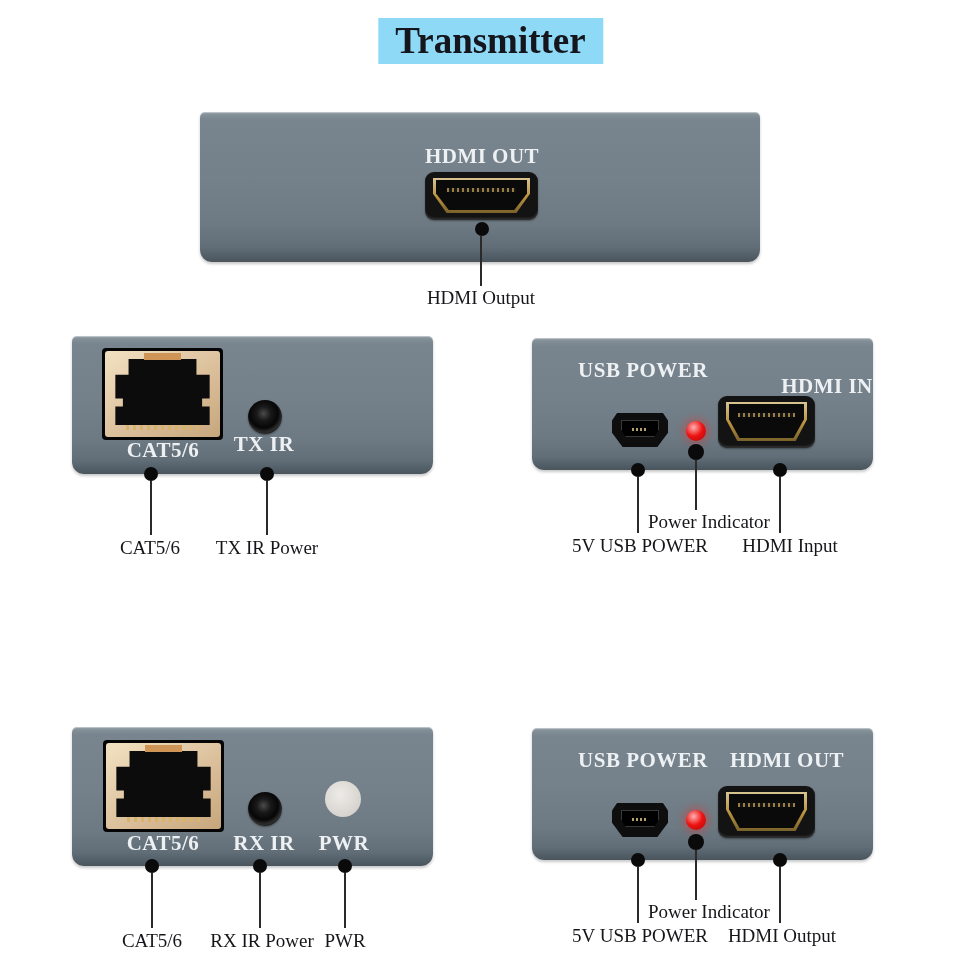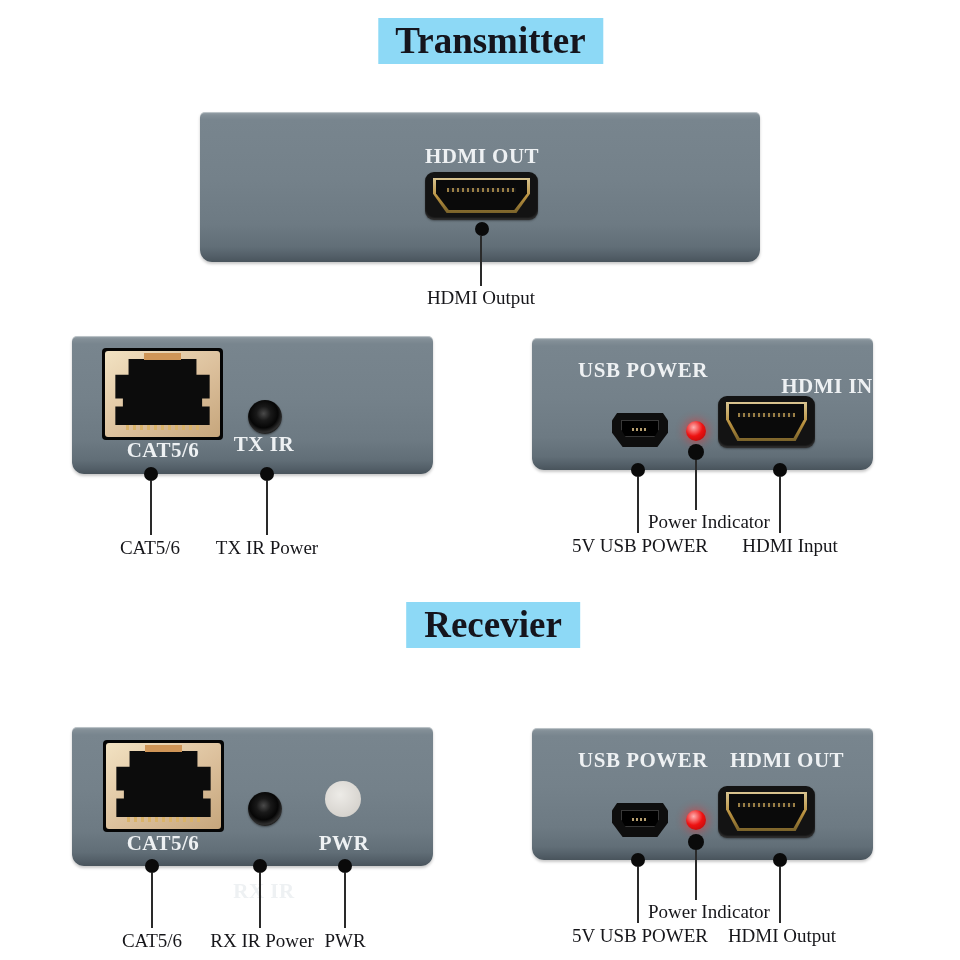--- a/index.html
+++ b/index.html
@@ -129,33 +129,32 @@
   </div>
   <div class="dot" style="left:631px;top:463px;width:14px;height:14px;"></div>
   <div class="dot" style="left:773px;top:463px;width:14px;height:14px;"></div>
   <div class="cline" style="left:695px;top:460px;height:50px;"></div>
   <div class="cline" style="left:637px;top:477px;height:56px;"></div>
   <div class="cline" style="left:779px;top:477px;height:56px;"></div>
   <div class="clabel" style="left:709px;top:511px;">Power Indicator</div>
   <div class="clabel" style="left:640px;top:535px;">5V USB POWER</div>
   <div class="clabel" style="left:781px;top:535px;margin-left:9px;">HDMI Input</div>
 
-  <div class="title" style="left:493px;top:602px;">Recevier</div>
 
   <div class="panel" style="left:72px;top:727px;width:361px;height:139px;">
     <div class="rj45" style="left:31px;top:13px;width:121px;height:92px;">
       <div class="rj45-frame">
         <div class="rj45-socket"></div>
         <div class="rj45-tab"></div>
         <div class="rj45-pins"></div>
       </div>
     </div>
     <div class="plabel" style="left:91px;top:104px;">CAT5/6</div>
     <div class="irjack" style="left:176px;top:65px;width:34px;height:34px;"></div>
-    <div class="plabel" style="left:192px;top:104px;margin-top:48px;">RX IR</div>
+    <div class="plabel" style="left:192px;top:104px;">RX IR</div>
     <div class="led-pwr" style="left:253px;top:54px;width:36px;height:36px;"></div>
     <div class="plabel" style="left:272px;top:104px;">PWR</div>
   </div>
   <div class="dot" style="left:145px;top:859px;width:14px;height:14px;"></div>
   <div class="dot" style="left:253px;top:859px;width:14px;height:14px;"></div>
   <div class="dot" style="left:338px;top:859px;width:14px;height:14px;"></div>
   <div class="cline" style="left:151px;top:873px;height:55px;"></div>
   <div class="cline" style="left:259px;top:873px;height:55px;"></div>
   <div class="cline" style="left:344px;top:873px;height:55px;"></div>
   <div class="clabel" style="left:152px;top:930px;">CAT5/6</div>

